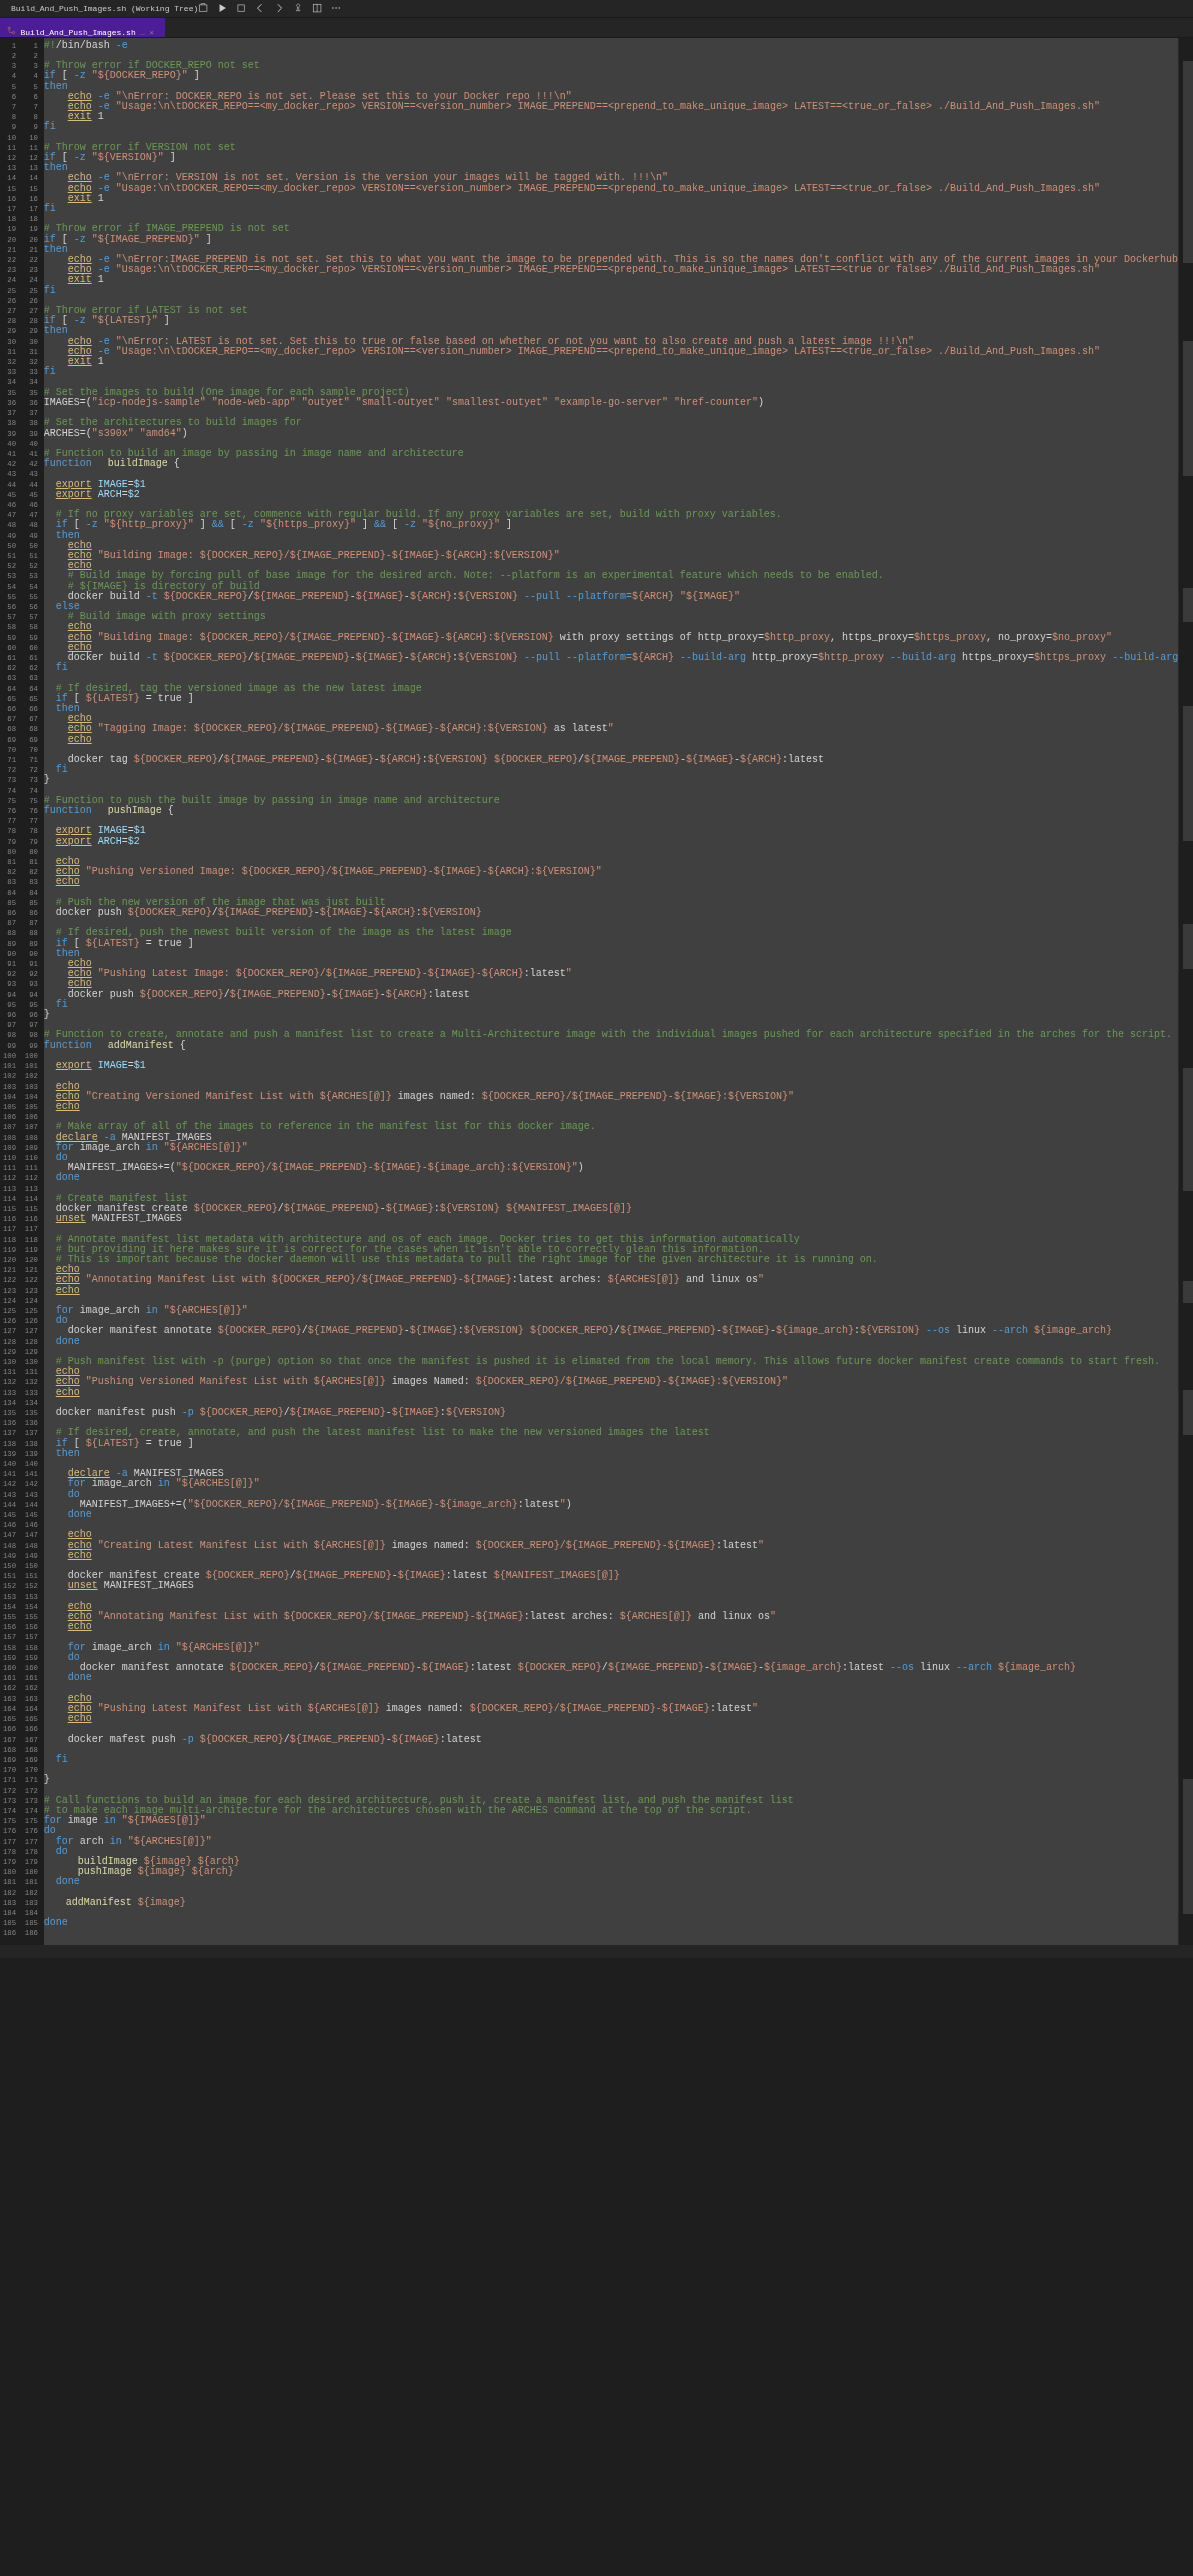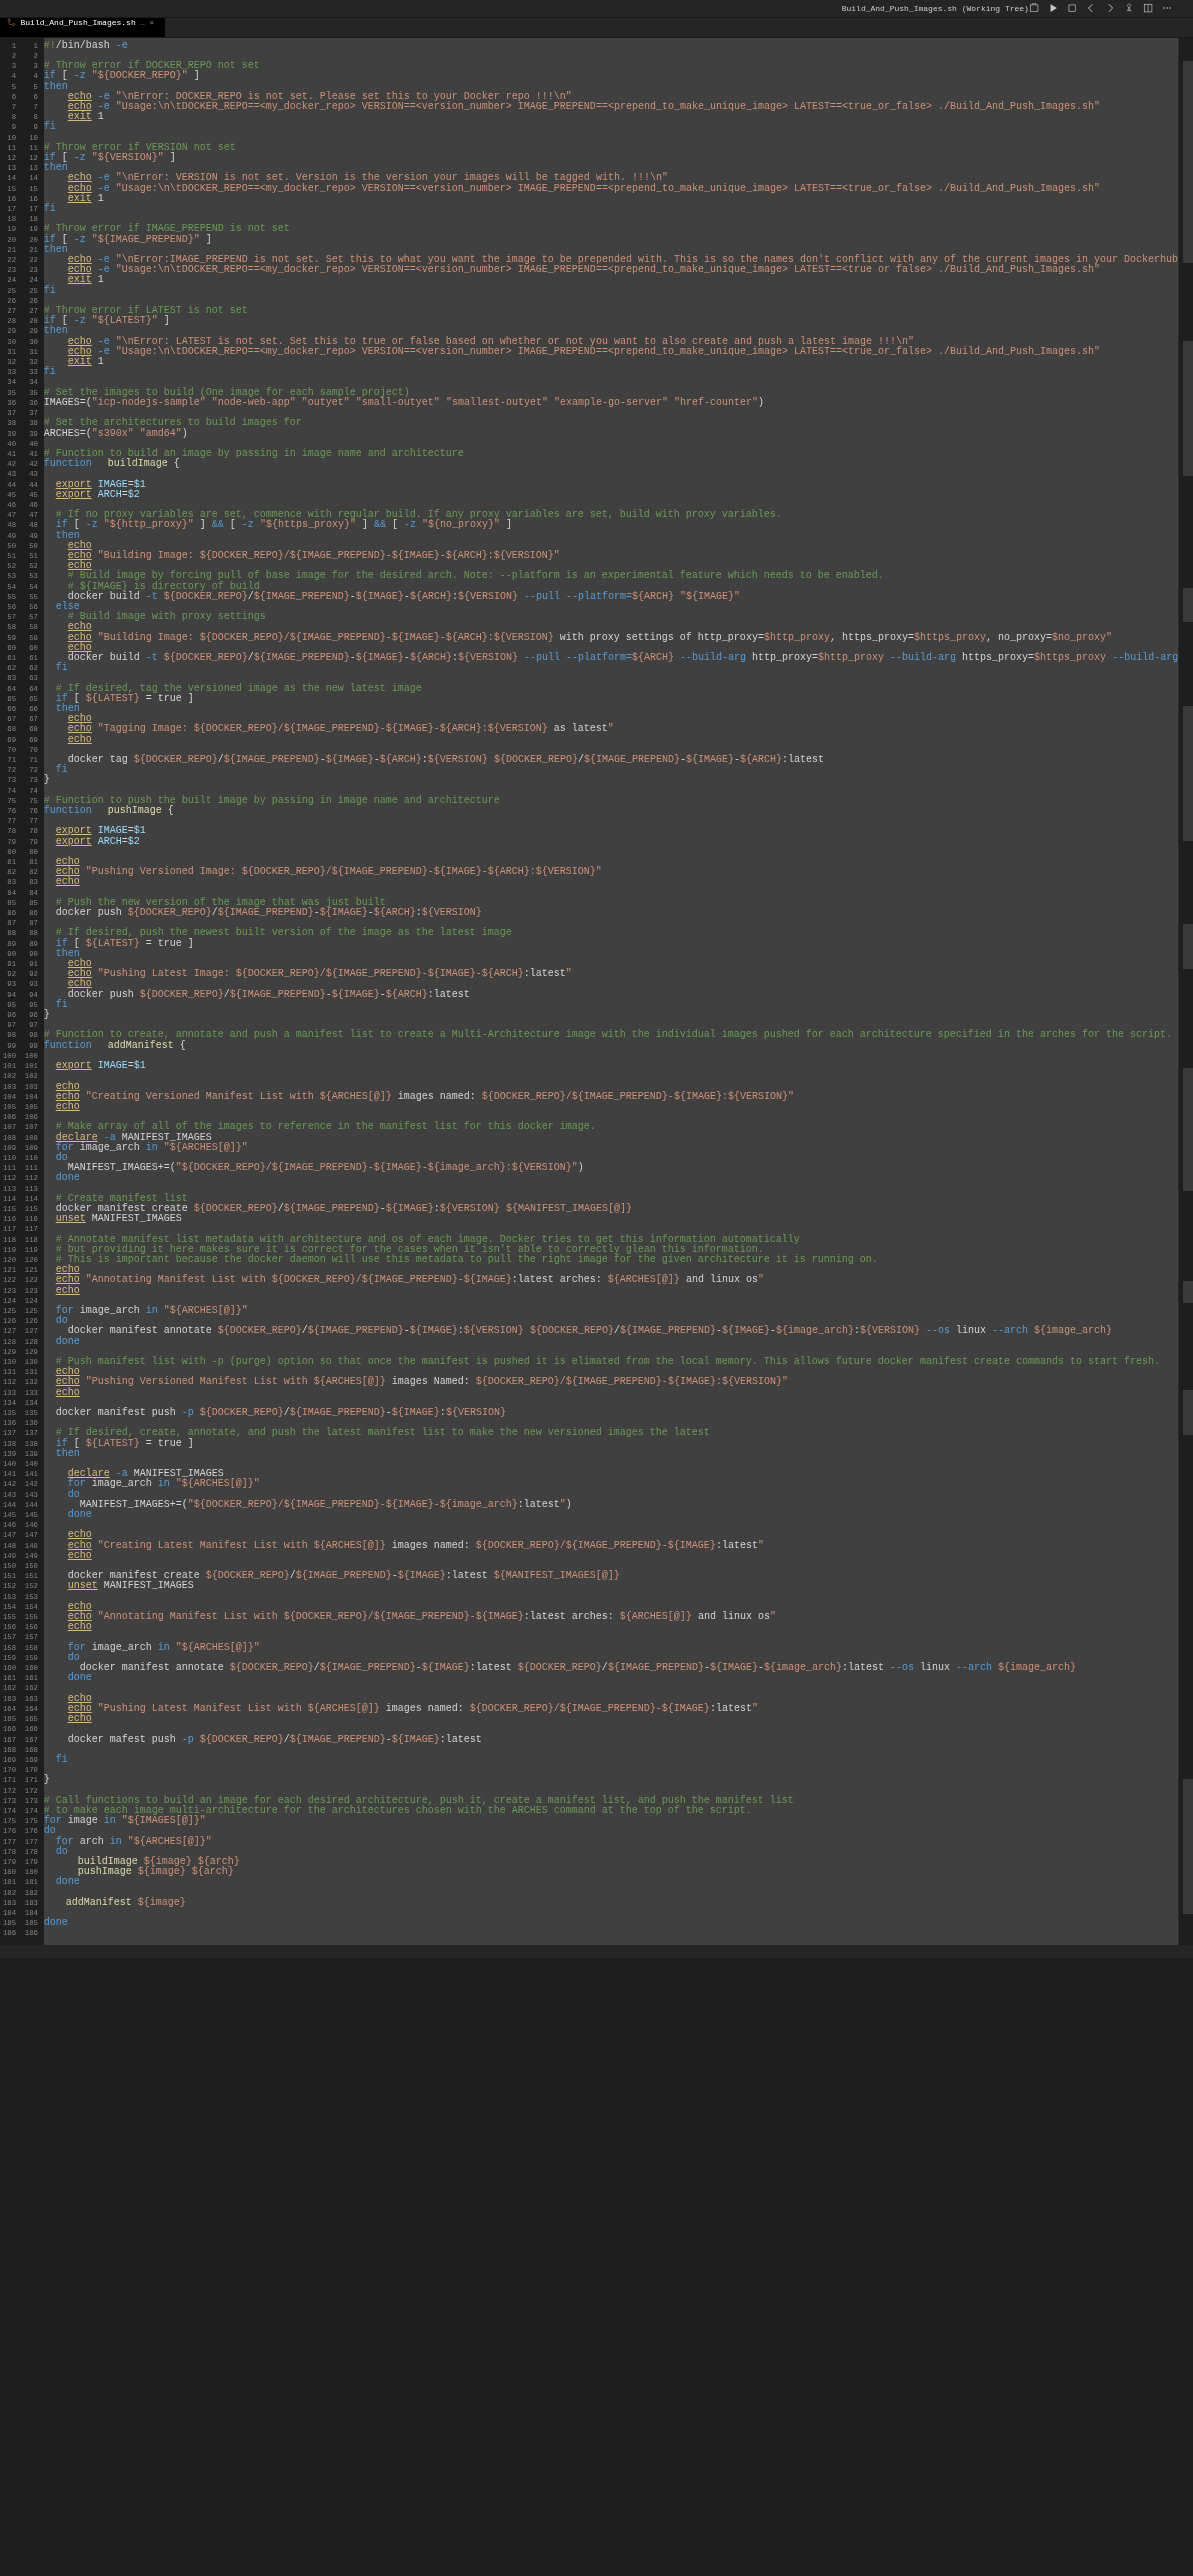--- a/index.html
+++ b/index.html
@@ -9,40 +9,40 @@
   font-family: Consolas, 'Courier New', monospace;
   font-size: 7.3px;
   overflow-x: auto;
   width: 1193px;
 }
 .titlebar {
   background: #252526;
   height: 17.5px;
   display: flex;
   align-items: center;
-  justify-content: flex-end;
-  padding: 0 21px;
+  justify-content: flex-start;
+  padding: 0 11px;
   border-bottom: 0.7px solid #1a1a1a;
 }
 .titlebar-left { color: #cccccc; font-size: 8px; }
 .titlebar-right { display: flex; gap: 8.8px; align-items: center; }
 .titlebar-icon { width: 10.2px; height: 10.2px; display: flex; align-items: center; justify-content: center; color: #cccccc; cursor: pointer; }
 .tab-bar {
   background: #252526;
   height: 20.4px;
   display: flex;
   align-items: center;
   border-bottom: 0.7px solid #1a1a1a;
 }
 .tab {
   display: flex;
-  align-items: flex-start;
+  align-items: flex-end;
   padding: 0 7.3px;
   height: 100%;
-  background: #000000;
+  background: #4c1d95;
   color: #ffffff;
   gap: 4.4px;
   font-size: 8px;
   border-right: 0.7px solid #252526;
 }
 .tab-close { width: 8.8px; height: 8.8px; color: #888; cursor: pointer; }
 .editor {
   display: flex;
   background: #404040;
   position: relative;

